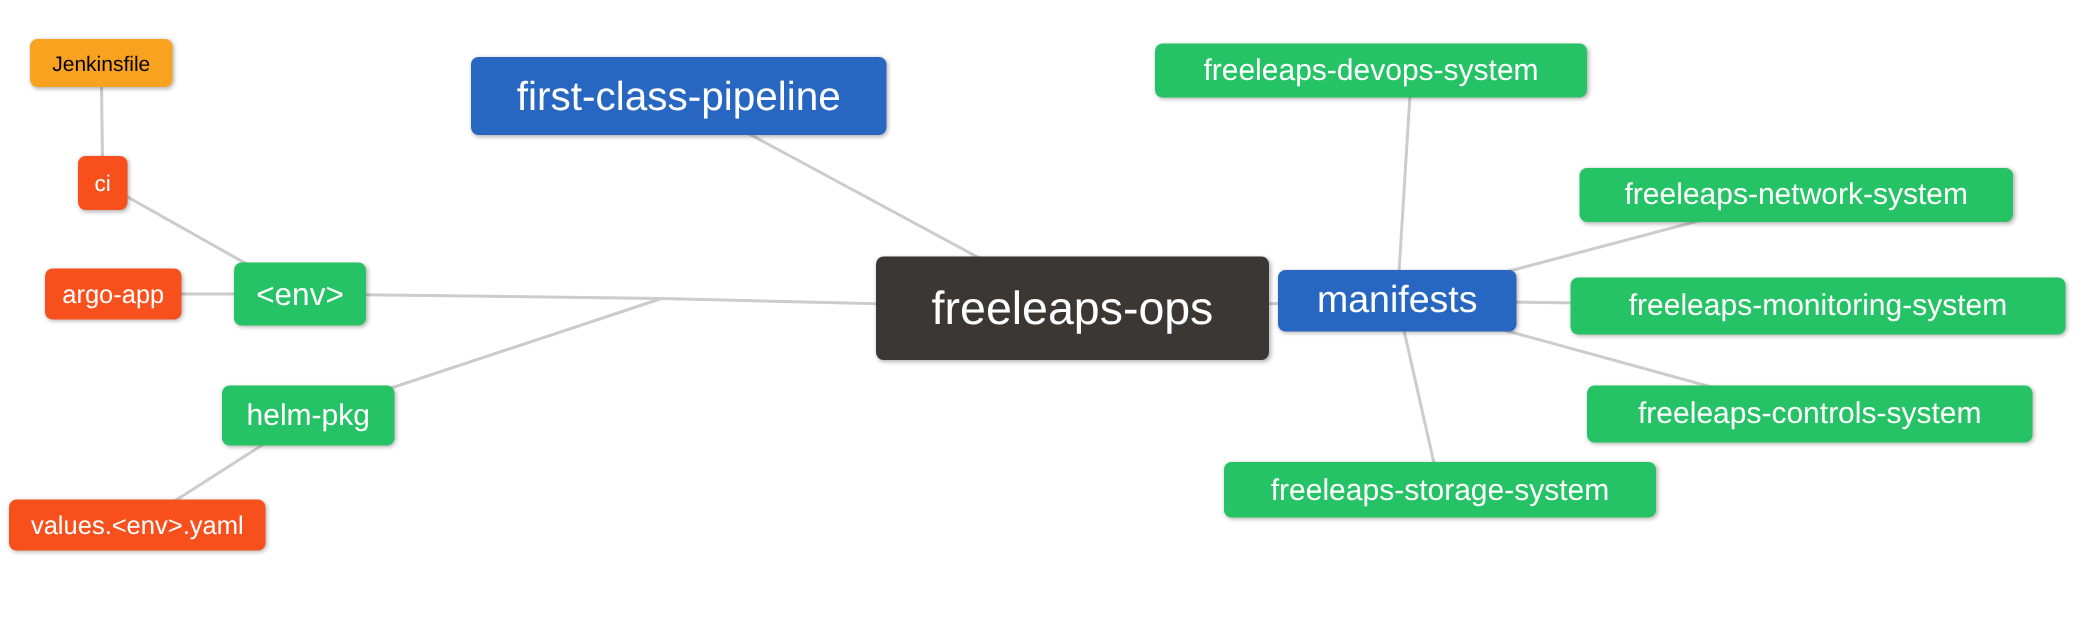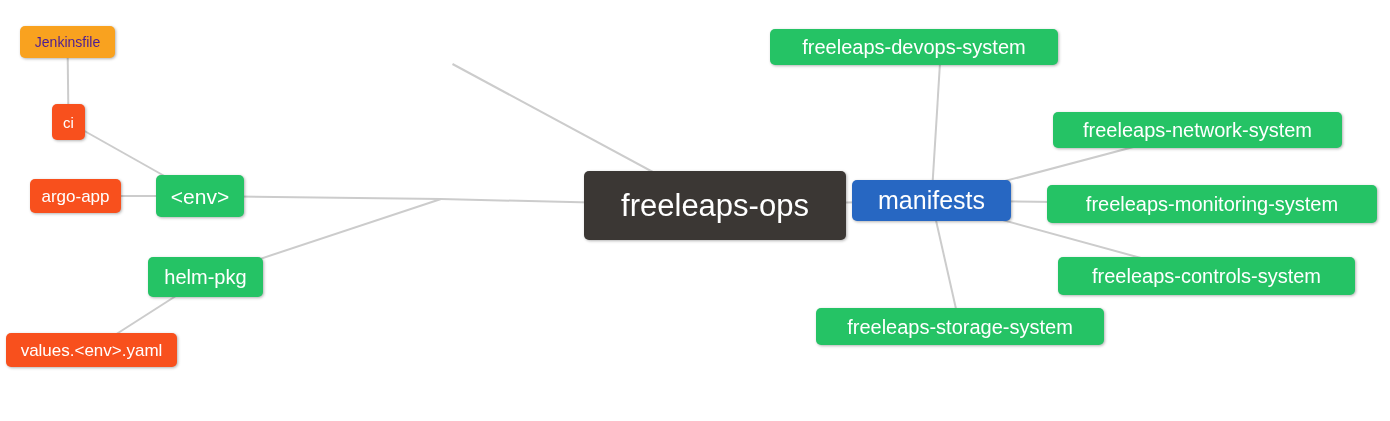--- a/index.html
+++ b/index.html
@@ -53,25 +53,26 @@
       <line x1="441" y1="199" x2="715" y2="205.5" stroke="#cccccc" stroke-width="2"></line>
       <line x1="715" y1="205.5" x2="931.5" y2="200.5" stroke="#cccccc" stroke-width="2"></line>
       <line x1="931.5" y1="200.5" x2="941" y2="47" stroke="#cccccc" stroke-width="2"></line>
       <line x1="931.5" y1="200.5" x2="1197.5" y2="130" stroke="#cccccc" stroke-width="2"></line>
       <line x1="931.5" y1="200.5" x2="1212" y2="204" stroke="#cccccc" stroke-width="2"></line>
       <line x1="931.5" y1="200.5" x2="1206.5" y2="276" stroke="#cccccc" stroke-width="2"></line>
       <line x1="931.5" y1="200.5" x2="960" y2="326.5" stroke="#cccccc" stroke-width="2"></line>
     </svg>
 
 <div class="node" style="left: 584px; top: 171px; width: 262px; height: 69px; font-size: 31px; background: rgb(59, 55, 52); color: rgb(255, 255, 255);">freeleaps-ops</div>
+    <div class="node" style="left: 314px; top: 38px; width: 277px; height: 52px; font-size: 27px; background: rgb(39, 103, 194); color: rgb(255, 255, 255);">first-class-pipeline</div>
     <div class="node" style="left: 852px; top: 180px; width: 159px; height: 41px; font-size: 25px; background: rgb(39, 103, 194); color: rgb(255, 255, 255);">manifests</div>
     <div class="node" style="left: 156px; top: 175px; width: 88px; height: 42px; font-size: 21px; background: rgb(37, 195, 101); color: rgb(255, 255, 255);">&lt;env&gt;</div>
     <div class="node" style="left: 148px; top: 257px; width: 115px; height: 40px; font-size: 20px; background: rgb(37, 195, 101); color: rgb(255, 255, 255);">helm-pkg</div>
     <div class="node" style="left: 52px; top: 104px; width: 33px; height: 36px; font-size: 15px; background: rgb(248, 80, 29); color: rgb(255, 255, 255);">ci</div>
     <div class="node" style="left: 6px; top: 333px; width: 171px; height: 34px; font-size: 17px; background: rgb(248, 80, 29); color: rgb(255, 255, 255);">values.&lt;env&gt;.yaml</div>
     <div class="node" style="left: 30px; top: 179px; width: 91px; height: 34px; font-size: 17px; background: rgb(248, 80, 29); color: rgb(255, 255, 255);">argo-app</div>
-    <div class="node" style="left: 20px; top: 26px; width: 95px; height: 32px; font-size: 14px; background: rgb(249, 162, 31); color: #4c1d95;">Jenkinsfile</div>
+    <div class="node" style="left: 20px; top: 26px; width: 95px; height: 32px; font-size: 14px; background: rgb(249, 162, 31); color: #000000;">Jenkinsfile</div>
     <div class="node" style="left: 770px; top: 29px; width: 288px; height: 36px; font-size: 20px; background: rgb(37, 195, 101); color: rgb(255, 255, 255);">freeleaps-devops-system</div>
     <div class="node" style="left: 1053px; top: 112px; width: 289px; height: 36px; font-size: 20px; background: rgb(37, 195, 101); color: rgb(255, 255, 255);">freeleaps-network-system</div>
     <div class="node" style="left: 1047px; top: 185px; width: 330px; height: 38px; font-size: 20px; background: rgb(37, 195, 101); color: rgb(255, 255, 255); text-align: right;">freeleaps-monitoring-system</div>
     <div class="node" style="left: 1058px; top: 257px; width: 297px; height: 38px; font-size: 20px; background: rgb(37, 195, 101); color: rgb(255, 255, 255);">freeleaps-controls-system</div>
     <div class="node" style="left: 816px; top: 308px; width: 288px; height: 37px; font-size: 20px; background: rgb(37, 195, 101); color: rgb(255, 255, 255);">freeleaps-storage-system</div>
   </div>
 
 </body></html>

